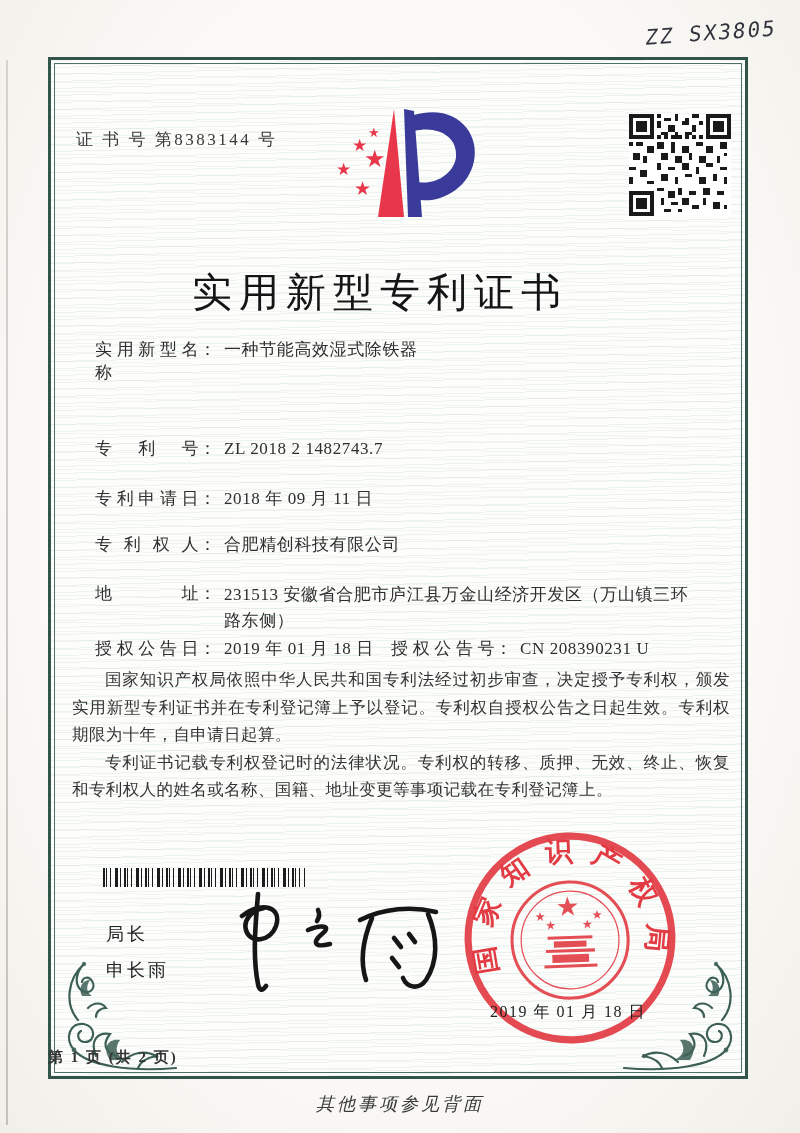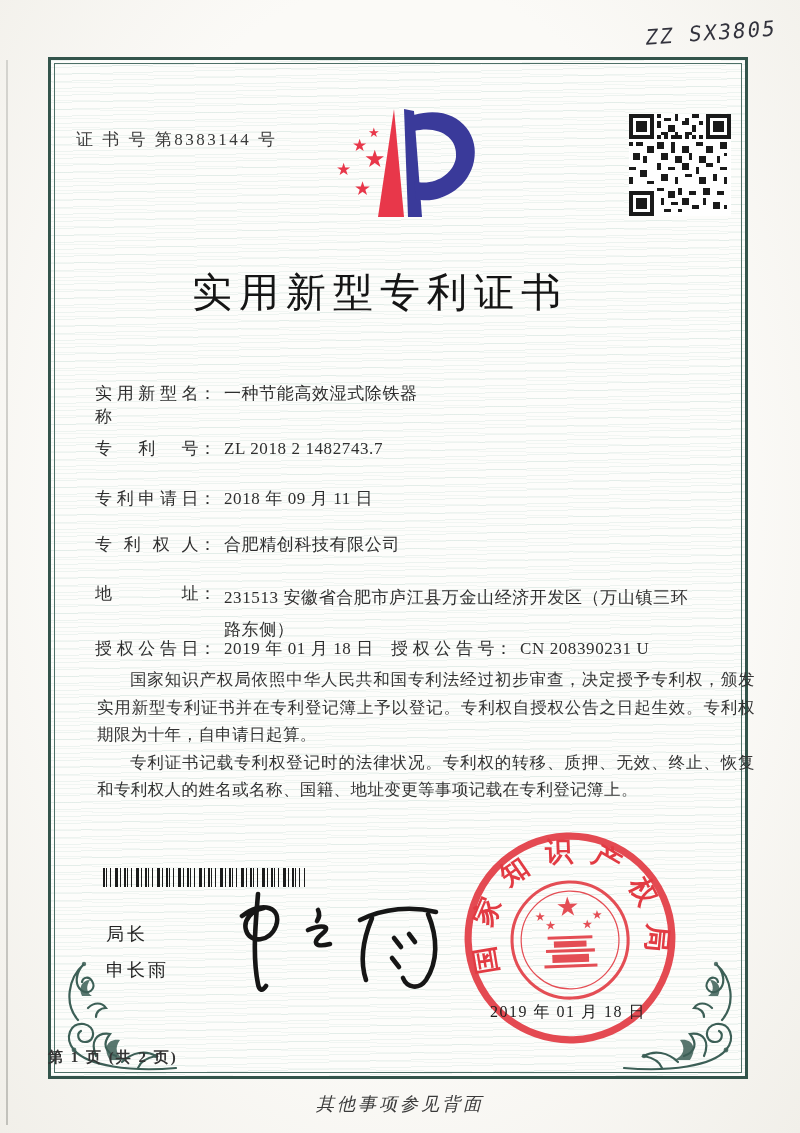--- a/index.html
+++ b/index.html
@@ -41,27 +41,27 @@
     position:absolute; left:48px; top:238px; width:664px;
     text-align:center; font-size:40px; letter-spacing:7px;
     color:#151515; font-weight:400;
   }
   
   .field-row{position:absolute; left:95px; width:640px; font-size:17px; color:#2e2e2e;}
   .flabel{display:inline-block; width:104px; text-align:justify; text-align-last:justify;
     vertical-align:top; letter-spacing:.5px;}
   .fcolon{display:inline-block; margin-right:8px;}
   .fvalue{letter-spacing:.6px;}
-  .fvalue-wrap{display:inline-block; width:470px; vertical-align:top; line-height:32px;}
-  .row-name{top:338px;margin-top:44px;} .row-inventor{top:388px;} .row-patno{top:437px;}
+  .fvalue-wrap{display:inline-block; width:470px; vertical-align:top; line-height:26px;}
+  .row-name{top:338px;} .row-inventor{top:388px;} .row-patno{top:437px;}
   .row-filing{top:487px;} .row-patentee{top:533px;} .row-address{top:582px;}
   .row-grant{top:637px;}
   .grant-second{position:absolute; left:296px; top:0;}
   
-  .body-text{position:absolute; left:72px; top:666px; width:658px;margin-left:25px;}
+  .body-text{position:absolute; left:72px; top:666px; width:658px;}
   .body-text p{
     margin:0; font-size:16.5px; line-height:27.6px; text-indent:2em;
     text-align:justify; color:#333; letter-spacing:.4px;
   }
   
   .barcode{
     position:absolute; left:103px; top:868px; width:202px; height:19px;
     background:repeating-linear-gradient(90deg,
       #1c1c1c 0 2px, rgba(0,0,0,0) 2px 3px,
       #1c1c1c 3px 4px, rgba(0,0,0,0) 4px 7px,

